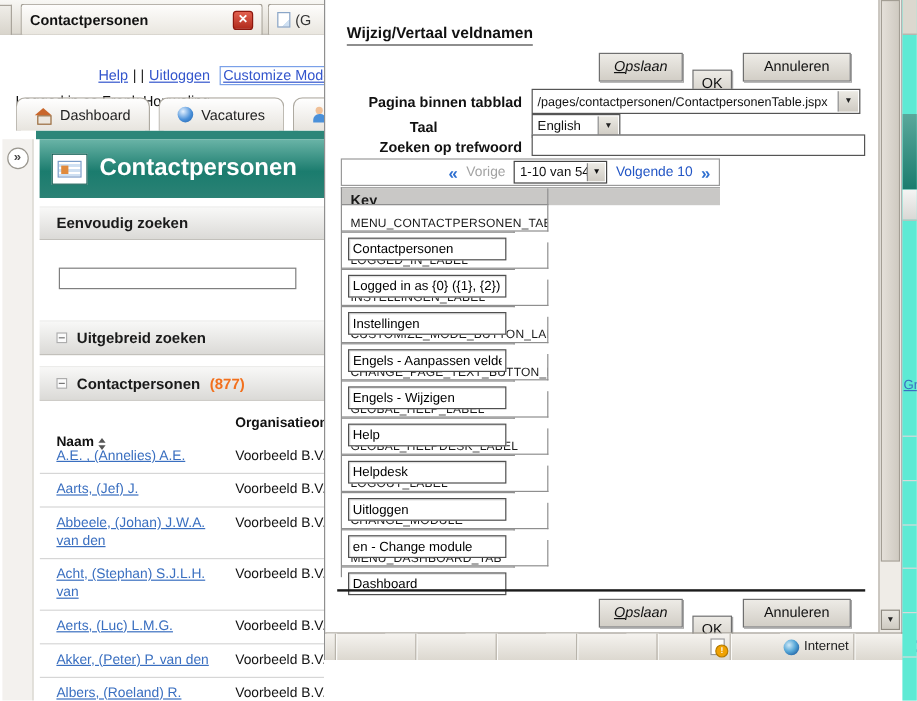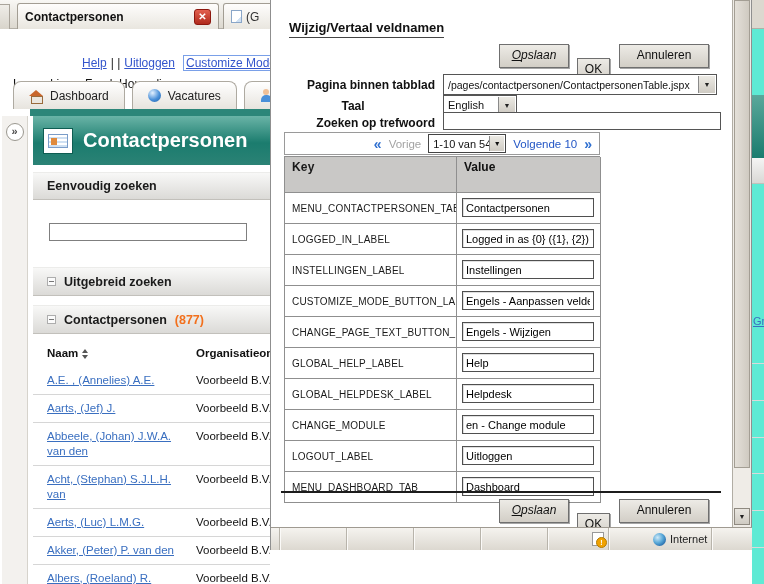--- a/index.html
+++ b/index.html
@@ -69,21 +69,21 @@
                  border-top:1px solid #ececea; border-bottom:1px solid #c2c0bb;
                  display:flex; align-items:center; font-weight:bold; font-size:12.5px; color:#1a1a1a; padding-left:14px; gap:8px; }
   .collapse-box { width:9px; height:9px; border:1px solid #adadad; background:#fbfbfb; position:relative; flex:0 0 auto; }
   .collapse-box::before { content:""; position:absolute; left:1px; top:3px; width:5px; height:1px; background:#777; }
   .count { color:#f2701d; }
 
   .simple-input { position:absolute; left:16px; top:107px; width:198px; height:18px;
                   border:1px solid #7f7f7f; font-size:11px; padding:0 3px; }
 
   .ct-head { position:absolute; left:0; top:227px; width:100%; height:24px; font-size:11.5px; font-weight:bold; }
-  .ct-head .c1 { position:absolute; left:14px; top:4px; display:flex; gap:4px; align-items:flex-end; }
+  .ct-head .c1 { position:absolute; left:14px; top:20px; display:flex; gap:4px; align-items:flex-end; }
   .ct-head .c2 { position:absolute; left:163px; top:4px; white-space:nowrap; }
   .sort-ic { display:inline-block; width:7px; height:10px; position:relative; }
   .sort-ic::before { content:""; position:absolute; left:0; top:0; border-left:3.5px solid transparent;
             border-right:3.5px solid transparent; border-bottom:4px solid #555; }
   .sort-ic::after { content:""; position:absolute; left:0; bottom:0; border-left:3.5px solid transparent;
             border-right:3.5px solid transparent; border-top:4px solid #555; }
   .ct-rows { position:absolute; left:0; top:251px; width:100%; height:217px; overflow:hidden; }
   .ct-row { display:flex; padding:6px 0 6px 14px; border-bottom:1px solid #d6d6d6; font-size:11.5px; line-height:1.3; }
   .ct-row .name { width:149px; flex:0 0 auto; color:#3a6fc0; text-decoration:underline; padding-right:4px; }
   .ct-row .org { white-space:nowrap; overflow:hidden; }
@@ -113,23 +113,23 @@
   .chev { color:#2e6fd0; font-weight:bold; font-size:14px; line-height:1; }
   .pg-prev { color:#a3a3a3; }
   .pg-next { color:#2356c5; }
   .pg-combo { position:relative; width:78px; height:19px; border:1px solid #444; font-size:11px;
               display:flex; align-items:center; padding-left:4px; background:#fff; }
   .pg-combo .arrow { position:absolute; right:1px; top:1px; bottom:1px; width:15px;
               background:linear-gradient(#eceae4,#cfcbc3); border-left:1px solid #8a8a8a;
               font-size:7px; display:flex; align-items:center; justify-content:center; }
 
   .kv-table { position:absolute; left:13px; top:156px; width:316px; border-top:1px solid #8f8f8f; border-left:1px solid #8f8f8f; }
-  .kv-hrow { display:flex; height:36px; background:#c9c8c6; font-weight:bold; font-size:12px; }
+  .kv-hrow { display:flex; height:14px; background:#c9c8c6; font-weight:bold; font-size:12px; }
   .kv-hrow > div { border-right:1px solid #8f8f8f; border-bottom:1px solid #8f8f8f; padding:3px 0 0 7px; }
-  .kv-row { display:flex; height:31px; font-size:10px; }
+  .kv-row { display:flex; height:31px; font-size:10px;flex-direction:column; }
   .kv-row > div { border-right:1px solid #8f8f8f; border-bottom:1px solid #8f8f8f; }
   .kv-key { width:172px; flex:0 0 auto; padding:10px 0 0 7px; letter-spacing:.2px; color:#1a1a1a; white-space:nowrap; overflow:hidden; }
   .kv-hrow .kv-key { padding-top:3px; }
   .kv-val { width:144px; flex:0 0 auto; position:relative; }
   .kv-val input { position:absolute; left:5px; top:5px; width:132px; height:19px; border:1px solid #4f4f4f;
                   box-shadow:inset 1px 1px 0 rgba(0,0,0,.12); font-size:11px; padding:0 3px;
                   font-family:"Liberation Sans",sans-serif; }
 
   .dlg-sep { position:absolute; left:10px; top:491px; width:440px; border-top:2px solid #1c1c1c; }
 
@@ -309,21 +309,20 @@
       <span>1-10 van 54</span>
       <span class="arrow">▼</span>
     </span>
     <span class="pg-next">Volgende 10</span>
     <span class="chev">»</span>
   </div>
 
   <div class="kv-table">
     <div class="kv-hrow">
       <div class="kv-key">Key</div>
-      <div class="kv-val" style="padding:3px 0 0 7px;">Value</div>
     </div>
     <div class="kv-row">
         <div class="kv-key">MENU_CONTACTPERSONEN_TAB</div>
         <div class="kv-val">
           <input type="text" value="Contactpersonen" style="">
         </div>
       </div>
       <div class="kv-row">
         <div class="kv-key">LOGGED_IN_LABEL</div>
         <div class="kv-val">
@@ -354,29 +353,29 @@
           <input type="text" value="Help" style="">
         </div>
       </div>
       <div class="kv-row">
         <div class="kv-key">GLOBAL_HELPDESK_LABEL</div>
         <div class="kv-val">
           <input type="text" value="Helpdesk" style="">
         </div>
       </div>
       <div class="kv-row">
+        <div class="kv-key">LOGOUT_LABEL</div>
+        <div class="kv-val">
+          <input type="text" value="Uitloggen" style="">
+        </div>
+      </div>
+      <div class="kv-row">
         <div class="kv-key">CHANGE_MODULE</div>
         <div class="kv-val">
           <input type="text" value="en - Change module" style="">
-        </div>
-      </div>
-      <div class="kv-row">
-        <div class="kv-key">LOGOUT_LABEL</div>
-        <div class="kv-val">
-          <input type="text" value="Uitloggen" style="">
         </div>
       </div>
       <div class="kv-row">
         <div class="kv-key">MENU_DASHBOARD_TAB</div>
         <div class="kv-val">
           <input type="text" value="Dashboard" style="">
         </div>
       </div>
   </div>
 

